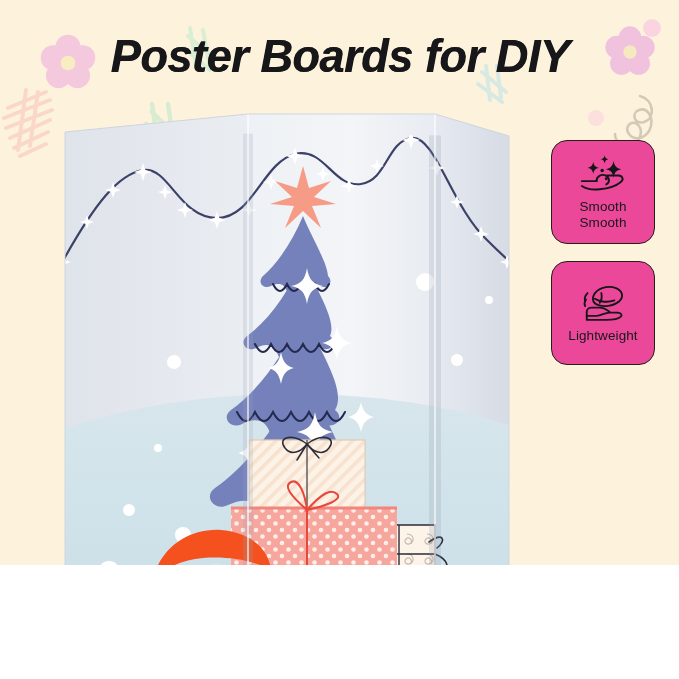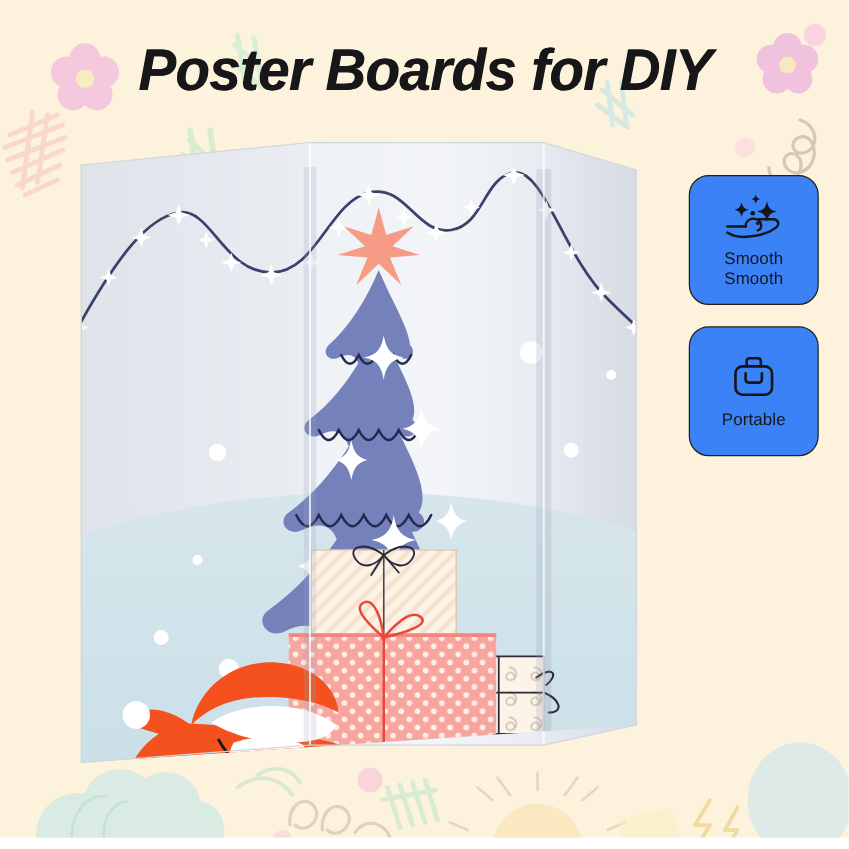--- a/index.html
+++ b/index.html
@@ -3,21 +3,21 @@
 <meta charset="utf-8">
 <style>
   * { box-sizing: border-box; margin: 0; padding: 0; }
   html, body {
     width: 679px; height: 679px;
     overflow: hidden;
     font-family: "Liberation Sans", sans-serif;
   }
   #root {
     position: relative;
-    width: 679px; height: 670px;
+    width: 679px; height: 565px;
     background: #fdf3dd;
     overflow: hidden;
   }
 
   
   .doodle-layer {
     position: absolute; inset: 0;
     pointer-events: none;
   }
 
@@ -60,21 +60,21 @@
     z-index: 7;
     display: flex;
     flex-direction: column;
     gap: 17px;
   }
   .badge {
     width: 104px;
     min-height: 104px;
     border: 1.6px solid #23201a;
     border-radius: 16px;
-    background: #3b82f6;
+    background: #ec4899;
     display: flex;
     flex-direction: column;
     align-items: center;
     justify-content: center;
     padding: 8px 4px 9px 4px;
   }
   .badge-icon { width: 52px; height: 40px; display: block; }
   .badge-label {
     margin-top: 6px;
     font-family: "Liberation Sans", sans-serif;
@@ -529,28 +529,33 @@
           <circle cx="31" cy="21" r="2.2"></circle>
         </g>
       </svg>
       <div class="badge-label">
         <span>Smooth</span>
         <span>Smooth</span>
       </div>
     </div>
 
 
-
     <div class="badge">
       <svg class="badge-icon" viewBox="0 0 64 48">
-        <g fill="none" stroke="#16161a" stroke-width="2.6" stroke-linecap="round" stroke-linejoin="round">
-          <rect x="14" y="13" width="36" height="28" rx="7"></rect>
-          <path d="M25 13 v-5 c0 -2 1 -3 3 -3 h8 c2 0 3 1 3 3 v5"></path>
-          <path d="M24 20 v6 c0 2 1 3 3 3 h10 c2 0 3 -1 3 -3 v-6"></path>
+        <g fill="none" stroke="#16161a" stroke-width="2.3" stroke-linecap="round" stroke-linejoin="round">
+          <path d="M20 17 c4 -10 18 -14 28 -10 c8 3 10 11 4 16 c-7 6 -20 8 -28 4 c-4 -2 -5 -6 -4 -10 Z"></path>
+          <path d="M22 20 c6 4 16 5 24 2"></path>
+          <path d="M30 13 c1 5 0 9 -2 12"></path>
+          <path d="M13 13 c-3 3 -4 7 -3 10"></path>
+          <path d="M11 21 c-2 3 -2 6 -1 8"></path>
+          <path d="M12 41 h12 c6 0 10 -4 16 -4 h10"></path>
+          <path d="M12 41 v-5 c0 -3 3 -5 6 -5 h10 c4 0 8 2 12 5"></path>
+          <path d="M50 37 c4 0 6 3 4 5 c-3 3 -12 4 -18 4 h-24 v-5"></path>
         </g>
       </svg>
       <div class="badge-label">
-        <span>Portable</span>
+        <span>Lightweight</span>
       </div>
     </div>
 
+
   </div>
 </div>
 
 </body></html>

